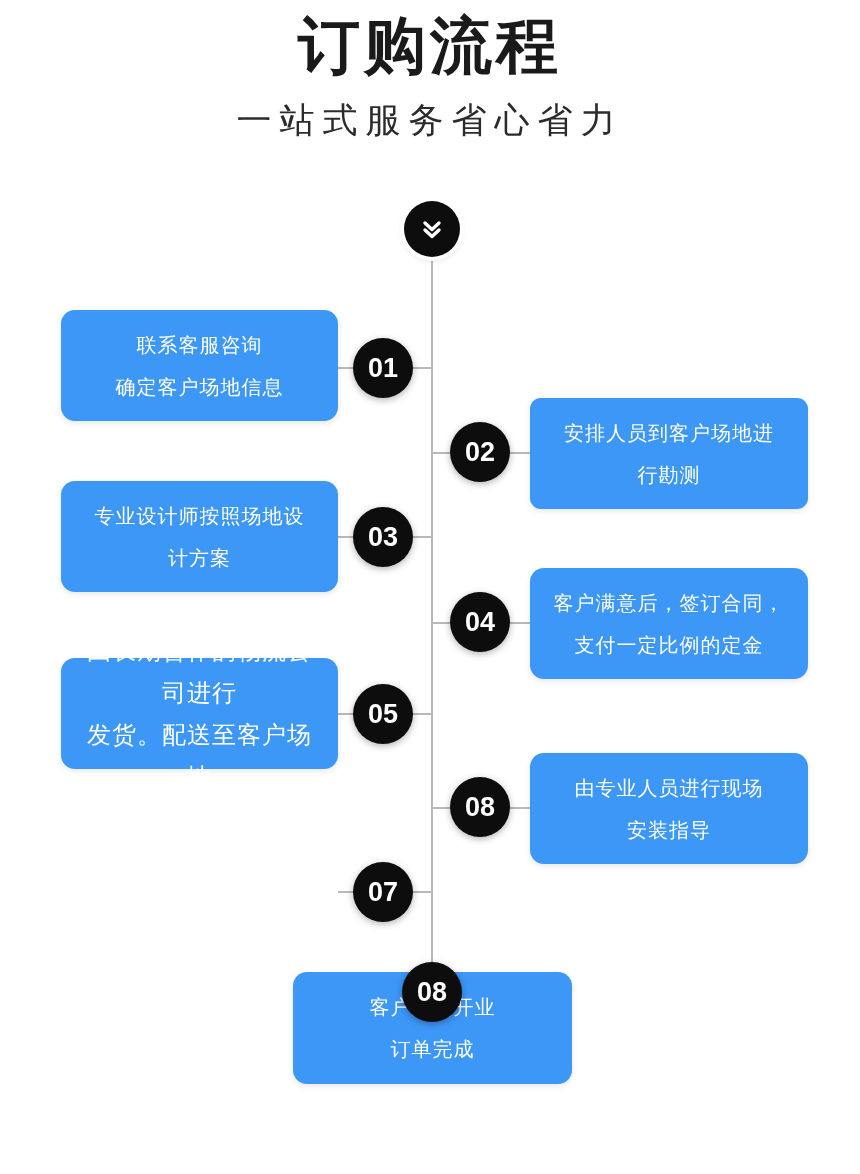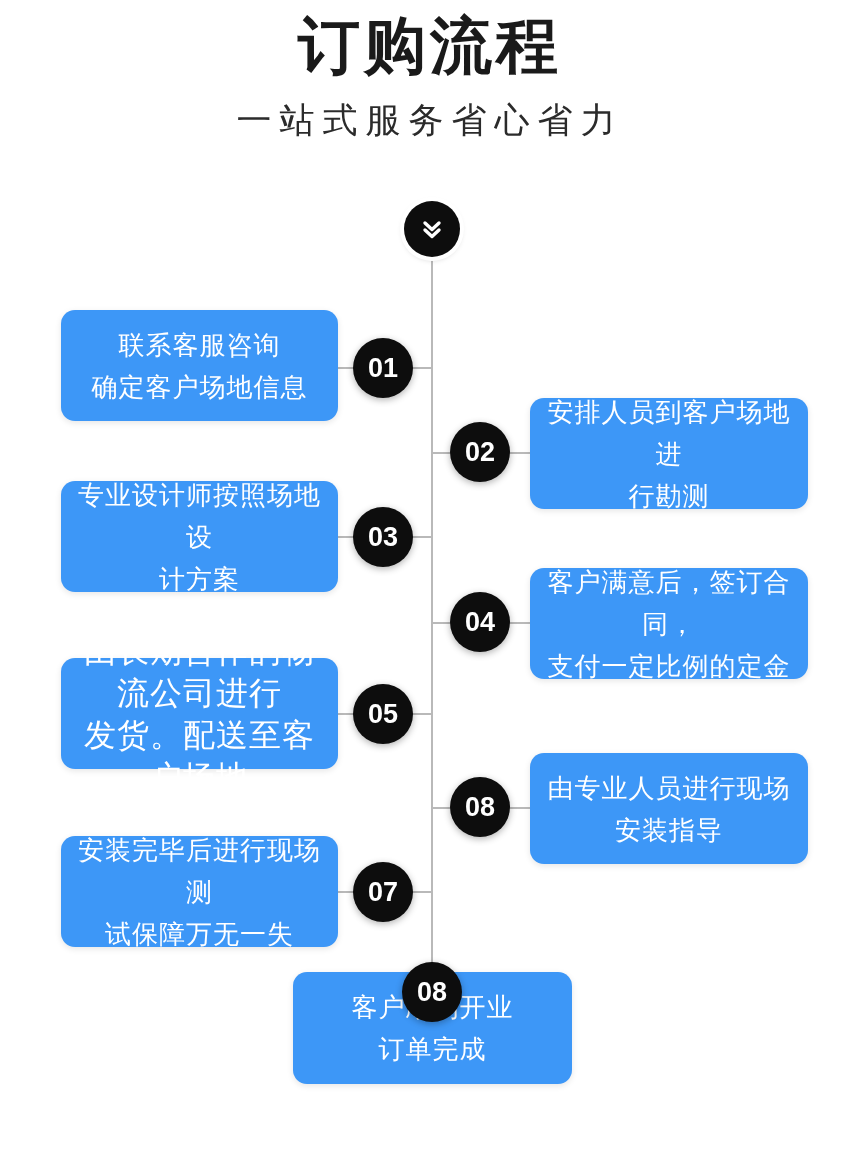--- a/index.html
+++ b/index.html
@@ -105,21 +105,21 @@
     display: flex;
     align-items: center;
     justify-content: center;
     text-align: center;
     box-shadow: 0 2px 6px rgba(0,0,0,0.10);
     z-index: 3;
     box-sizing: border-box;
     padding: 6px 14px;
   }
   .card-text {
-    font-size: 26px;
+    font-size: 20px;
     line-height: 42px;
     font-weight: 400;
     letter-spacing: 1px;
     white-space: pre-line;
   }
 </style>
 </head>
 <body>
 
 <div id="page">
@@ -141,21 +141,21 @@
   </div>
 
   <div class="connector" style="left:338px; top:367px; width:95px;"></div>
   <div class="card" style="left:61px; top:310px; width:277px; height:111px;">
     <div class="card-text">联系客服咨询
 确定客户场地信息</div>
   </div>
   <div class="num-bubble" style="left:353px; top:338px;">01</div>
 
   <div class="connector" style="left:431px; top:452px; width:100px;"></div>
-  <div class="card" style="left:530px; top:398px; width:278px; height:111px;">
+  <div class="card" style="left:530px; top:398px; width:278px; height:111px;border-radius:11px;">
     <div class="card-text">安排人员到客户场地进
 行勘测</div>
   </div>
   <div class="num-bubble" style="left:450px; top:422px;">02</div>
 
   <div class="connector" style="left:338px; top:536px; width:95px;"></div>
   <div class="card" style="left:61px; top:481px; width:277px; height:111px;">
     <div class="card-text">专业设计师按照场地设
 计方案</div>
   </div>
@@ -163,37 +163,33 @@
 
   <div class="connector" style="left:431px; top:622px; width:100px;"></div>
   <div class="card" style="left:530px; top:568px; width:278px; height:111px;">
     <div class="card-text">客户满意后，签订合同，
 支付一定比例的定金</div>
   </div>
   <div class="num-bubble" style="left:450px; top:592px;">04</div>
 
   <div class="connector" style="left:338px; top:713px; width:95px;"></div>
   <div class="card" style="left:61px; top:658px; width:277px; height:111px;">
-    <div class="card-text" style="font-size:32px;">由长期合作的物流公司进行
+    <div class="card-text" style="font-size:24px;">由长期合作的物流公司进行
 发货。配送至客户场地</div>
   </div>
   <div class="num-bubble" style="left:353px; top:684px;">05</div>
 
   <div class="connector" style="left:431px; top:807px; width:100px;"></div>
   <div class="card" style="left:530px; top:753px; width:278px; height:111px;">
     <div class="card-text">由专业人员进行现场
 安装指导</div>
   </div>
   <div class="num-bubble" style="left:450px; top:777px;">08</div>
 
   <div class="connector" style="left:338px; top:891px; width:95px;"></div>
-  <div class="card" style="left:61px; top:836px; width:277px; height:111px;">
-    <div class="card-text">安装完毕后进行现场测
-试保障万无一失</div>
-  </div>
   <div class="num-bubble" style="left:353px; top:862px;">07</div>
 
   <div class="num-bubble" style="left:402px; top:962px;">08</div>
   <div class="card" style="left:293px; top:972px; width:279px; height:112px;">
     <div class="card-text">客户顺利开业
 订单完成</div>
   </div>
 
 </div>
 

